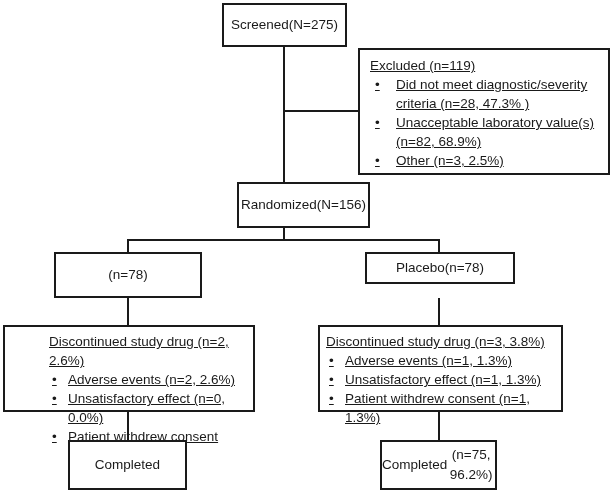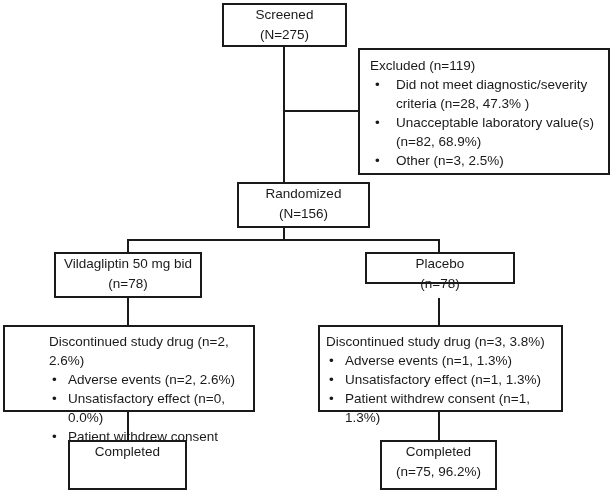--- a/index.html
+++ b/index.html
@@ -18,28 +18,29 @@
     overflow: hidden;
   }
   .box {
     position: absolute;
     box-sizing: border-box;
     border: 2px solid #1a1a1a;
     background: #ffffff;
   }
   .center-box {
     display: flex;
-    flex-direction: column;
+    flex-direction: row;
     align-items: center;
-    justify-content: flex-start;
+    justify-content: center;
     text-align: center;
     line-height: 20px;
   }
   .list-box {
     line-height: 19px;
+    text-decoration: underline;
   }
   .list-box .box-title {
     margin: 0;
     font-weight: normal;
     font-size: 13.5px;
   }
   .list-box ul {
     list-style: none;
     margin: 0;
     padding: 0;
@@ -128,21 +129,20 @@
       </li>
     </ul>
   </div>
 
   <div class="box center-box randomized-box">
     <div>Randomized</div>
     <div>(N=156)</div>
   </div>
 
   <div class="box center-box vildagliptin-box">
-    <div>Vildagliptin 50 mg bid</div>
     <div>(n=78)</div>
   </div>
 
   <div class="box center-box placebo-box">
     <div>Placebo</div>
     <div>(n=78)</div>
   </div>
 
   <div class="box list-box disc-box disc-left-box">
     <p class="box-title">Discontinued study drug (n=2, 2.6%)</p>

